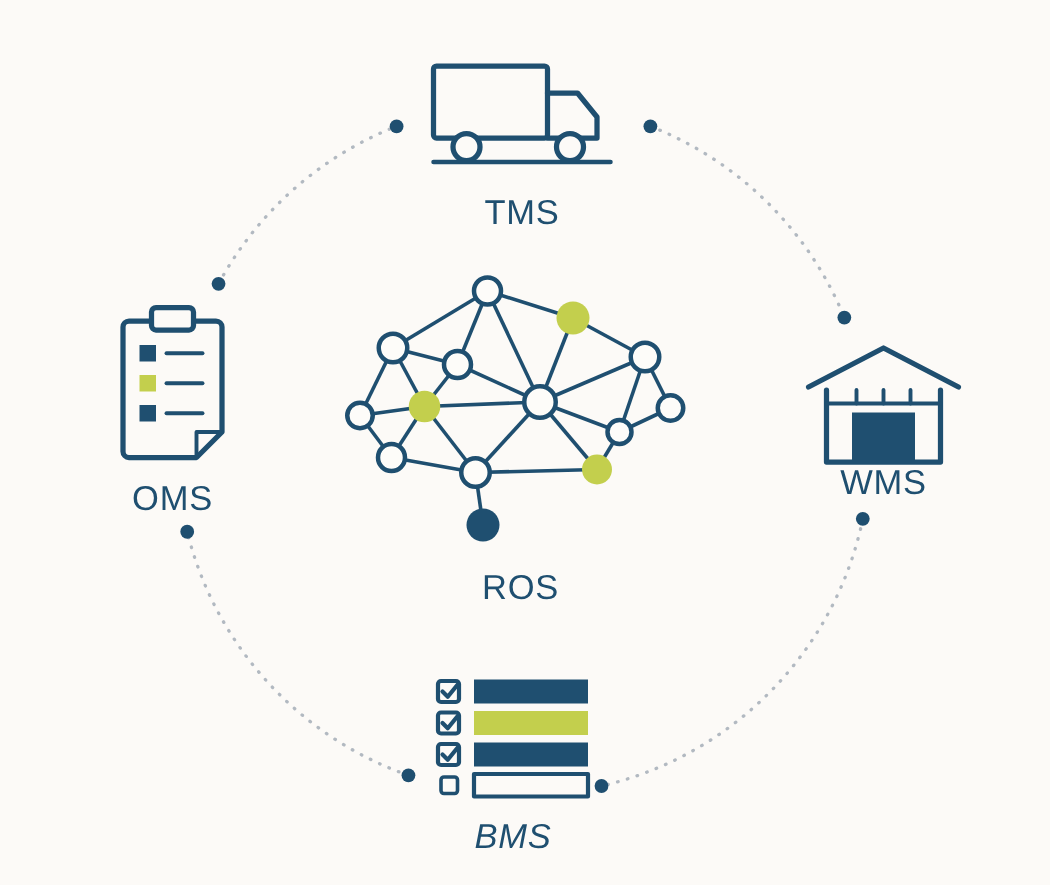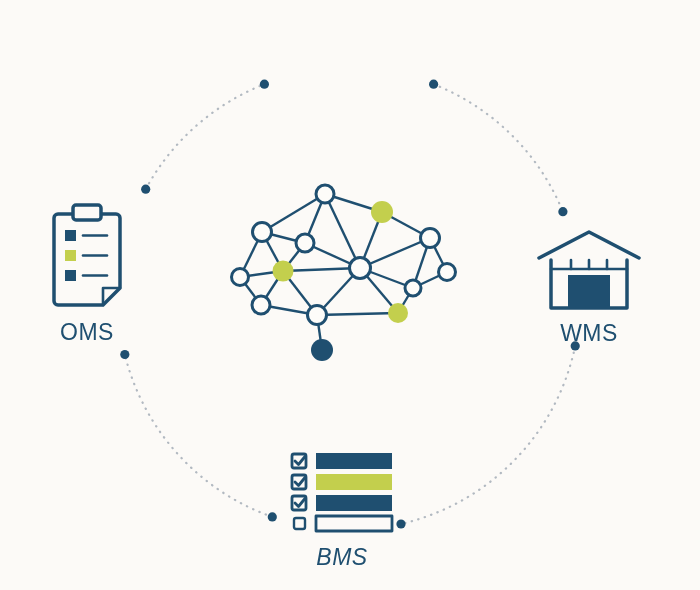--- a/index.html
+++ b/index.html
@@ -101,23 +101,34 @@
       <circle class="node-white" cx="138" cy="90" r="10.5"></circle>
       <circle class="node-white" cx="225" cy="94" r="8.5"></circle>
       <circle class="node-white" cx="191" cy="110" r="8"></circle>
       <circle class="node-green" cx="176" cy="135" r="10"></circle>
       <circle class="node-white" cx="39" cy="127" r="9"></circle>
       <circle class="node-white" cx="95" cy="137" r="9.5"></circle>
       <circle class="node-navy" cx="100" cy="172" r="11"></circle>
     </g>
   </svg>
 
+  <div class="center-label">ROS</div>
 
+  <div class="sys-group" style="left:284px;top:36px;width:128px;">
+    <svg width="126" height="80" viewBox="0 0 126 80">
+      <rect class="icon-stroke" x="4" y="8" width="76" height="48" rx="2"></rect>
+      <path class="icon-stroke" d="M80 26 L100 26 L113 42 L113 56 L80 56"></path>
+      <circle class="icon-stroke icon-fill-bg" cx="26" cy="62" r="9"></circle>
+      <circle class="icon-stroke icon-fill-bg" cx="95" cy="62" r="9"></circle>
+      <path class="icon-stroke" d="M4 72 L122 72" style="stroke-width:3;"></path>
+    </svg>
+    <div class="sys-label" style="margin-top:14px;">TMS</div>
+  </div>
 
-  <div class="sys-group" style="left:48px;top:200px;width:78px;justify-content:center;">
+  <div class="sys-group" style="left:76px;top:200px;width:78px;justify-content:center;">
     <svg width="76" height="110" viewBox="0 0 76 110">
       <path class="icon-stroke" d="M9 14 h58 a4 4 0 0 1 4 4 v70 l-17 17 H9 a4 4 0 0 1 -4 -4 V18 a4 4 0 0 1 4 -4 z"></path>
       <path class="icon-stroke" d="M54 105 V88 H71" style="stroke-width:2.6;"></path>
       <rect class="icon-stroke icon-fill-bg" x="24" y="5" width="28" height="15" rx="3"></rect>
       <rect class="icon-fill-navy" x="16" y="30" width="11" height="11"></rect>
       <rect class="icon-fill-green" x="16" y="50" width="11" height="11"></rect>
       <rect class="icon-fill-navy" x="16" y="70" width="11" height="11"></rect>
       <path class="icon-stroke" d="M34 35.5 H58" style="stroke-width:2.6;"></path>
       <path class="icon-stroke" d="M34 55.5 H58" style="stroke-width:2.6;"></path>
       <path class="icon-stroke" d="M34 75.5 H58" style="stroke-width:2.6;"></path>
@@ -126,21 +137,21 @@
   </div>
 
   <div class="sys-group" style="left:537px;top:228px;width:104px;">
     <svg width="104" height="82" viewBox="0 0 104 82">
       <path class="icon-stroke" d="M2 30 L52 4 L102 30"></path>
       <path class="icon-stroke" d="M14 32 V80 H90 V32"></path>
       <path class="icon-stroke" d="M14 41 H90" style="stroke-width:2.6;"></path>
       <path class="icon-stroke" d="M34 32 V41 M52 32 V41 M70 32 V41" style="stroke-width:2.6;"></path>
       <rect class="icon-fill-navy" x="31" y="47" width="42" height="33"></rect>
     </svg>
-    <div class="sys-label" style="margin-top:12px;">WMS</div>
+    <div class="sys-label" style="">WMS</div>
   </div>
 
   <div class="sys-group" style="left:290px;top:452px;width:104px;font-style:italic;">
     <svg width="104" height="82" viewBox="0 0 104 82">
 
       <rect class="icon-stroke" x="2" y="2" width="14" height="14" rx="2" style="stroke-width:2.8;"></rect>
       <path class="icon-stroke" d="M5 9 l3.5 3.5 l6.5 -8" style="stroke-width:2.8;"></path>
       <rect class="icon-fill-navy" x="26" y="1" width="76" height="16"></rect>
 
       <rect class="icon-stroke" x="2" y="23" width="14" height="14" rx="2" style="stroke-width:2.8;"></rect>

